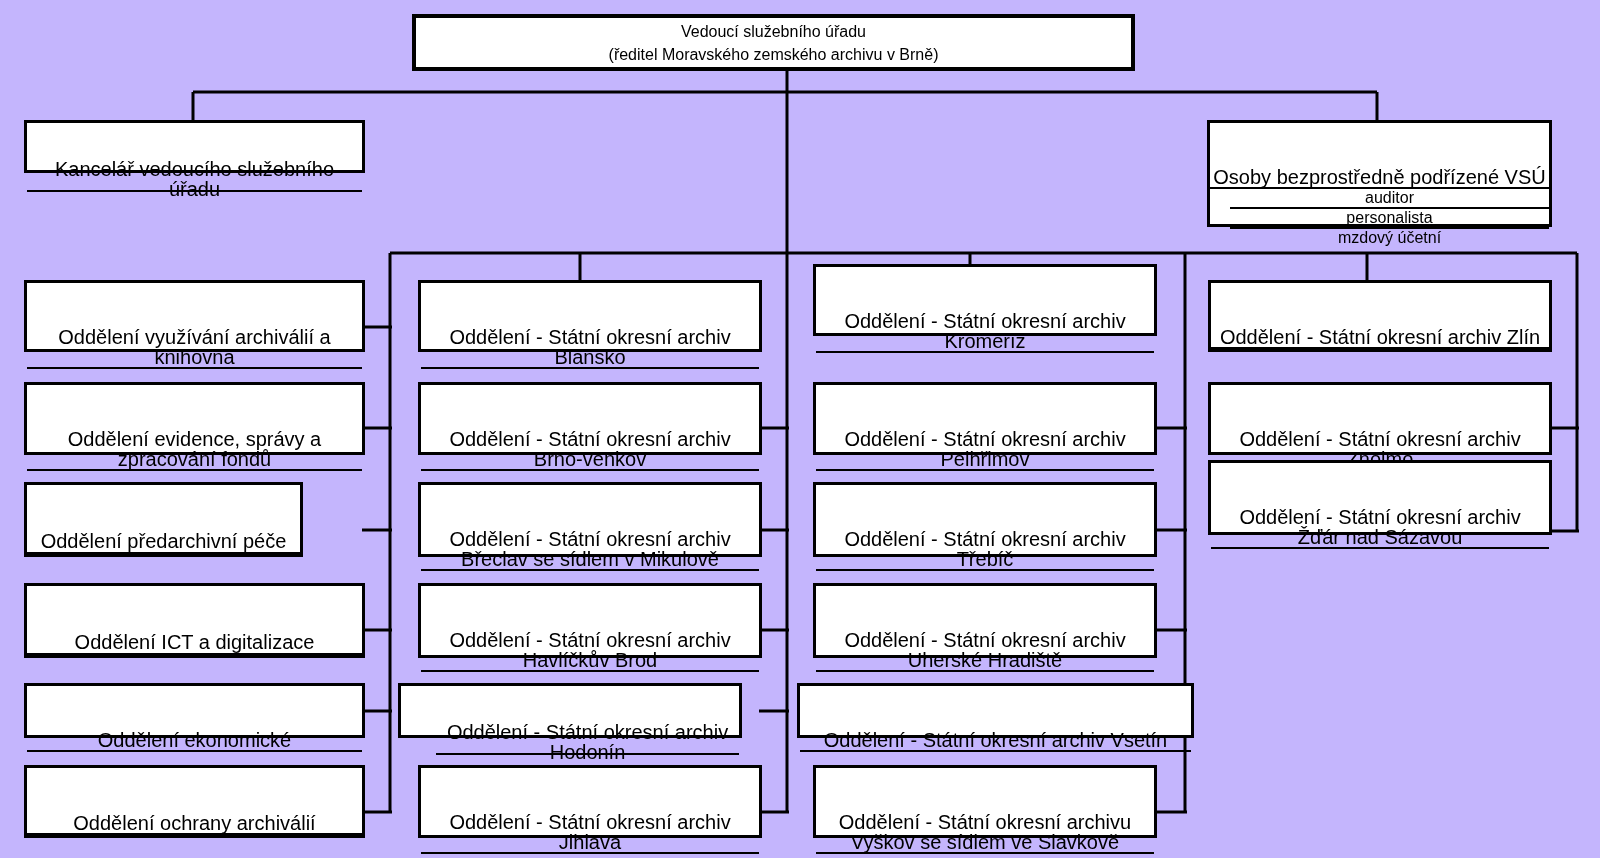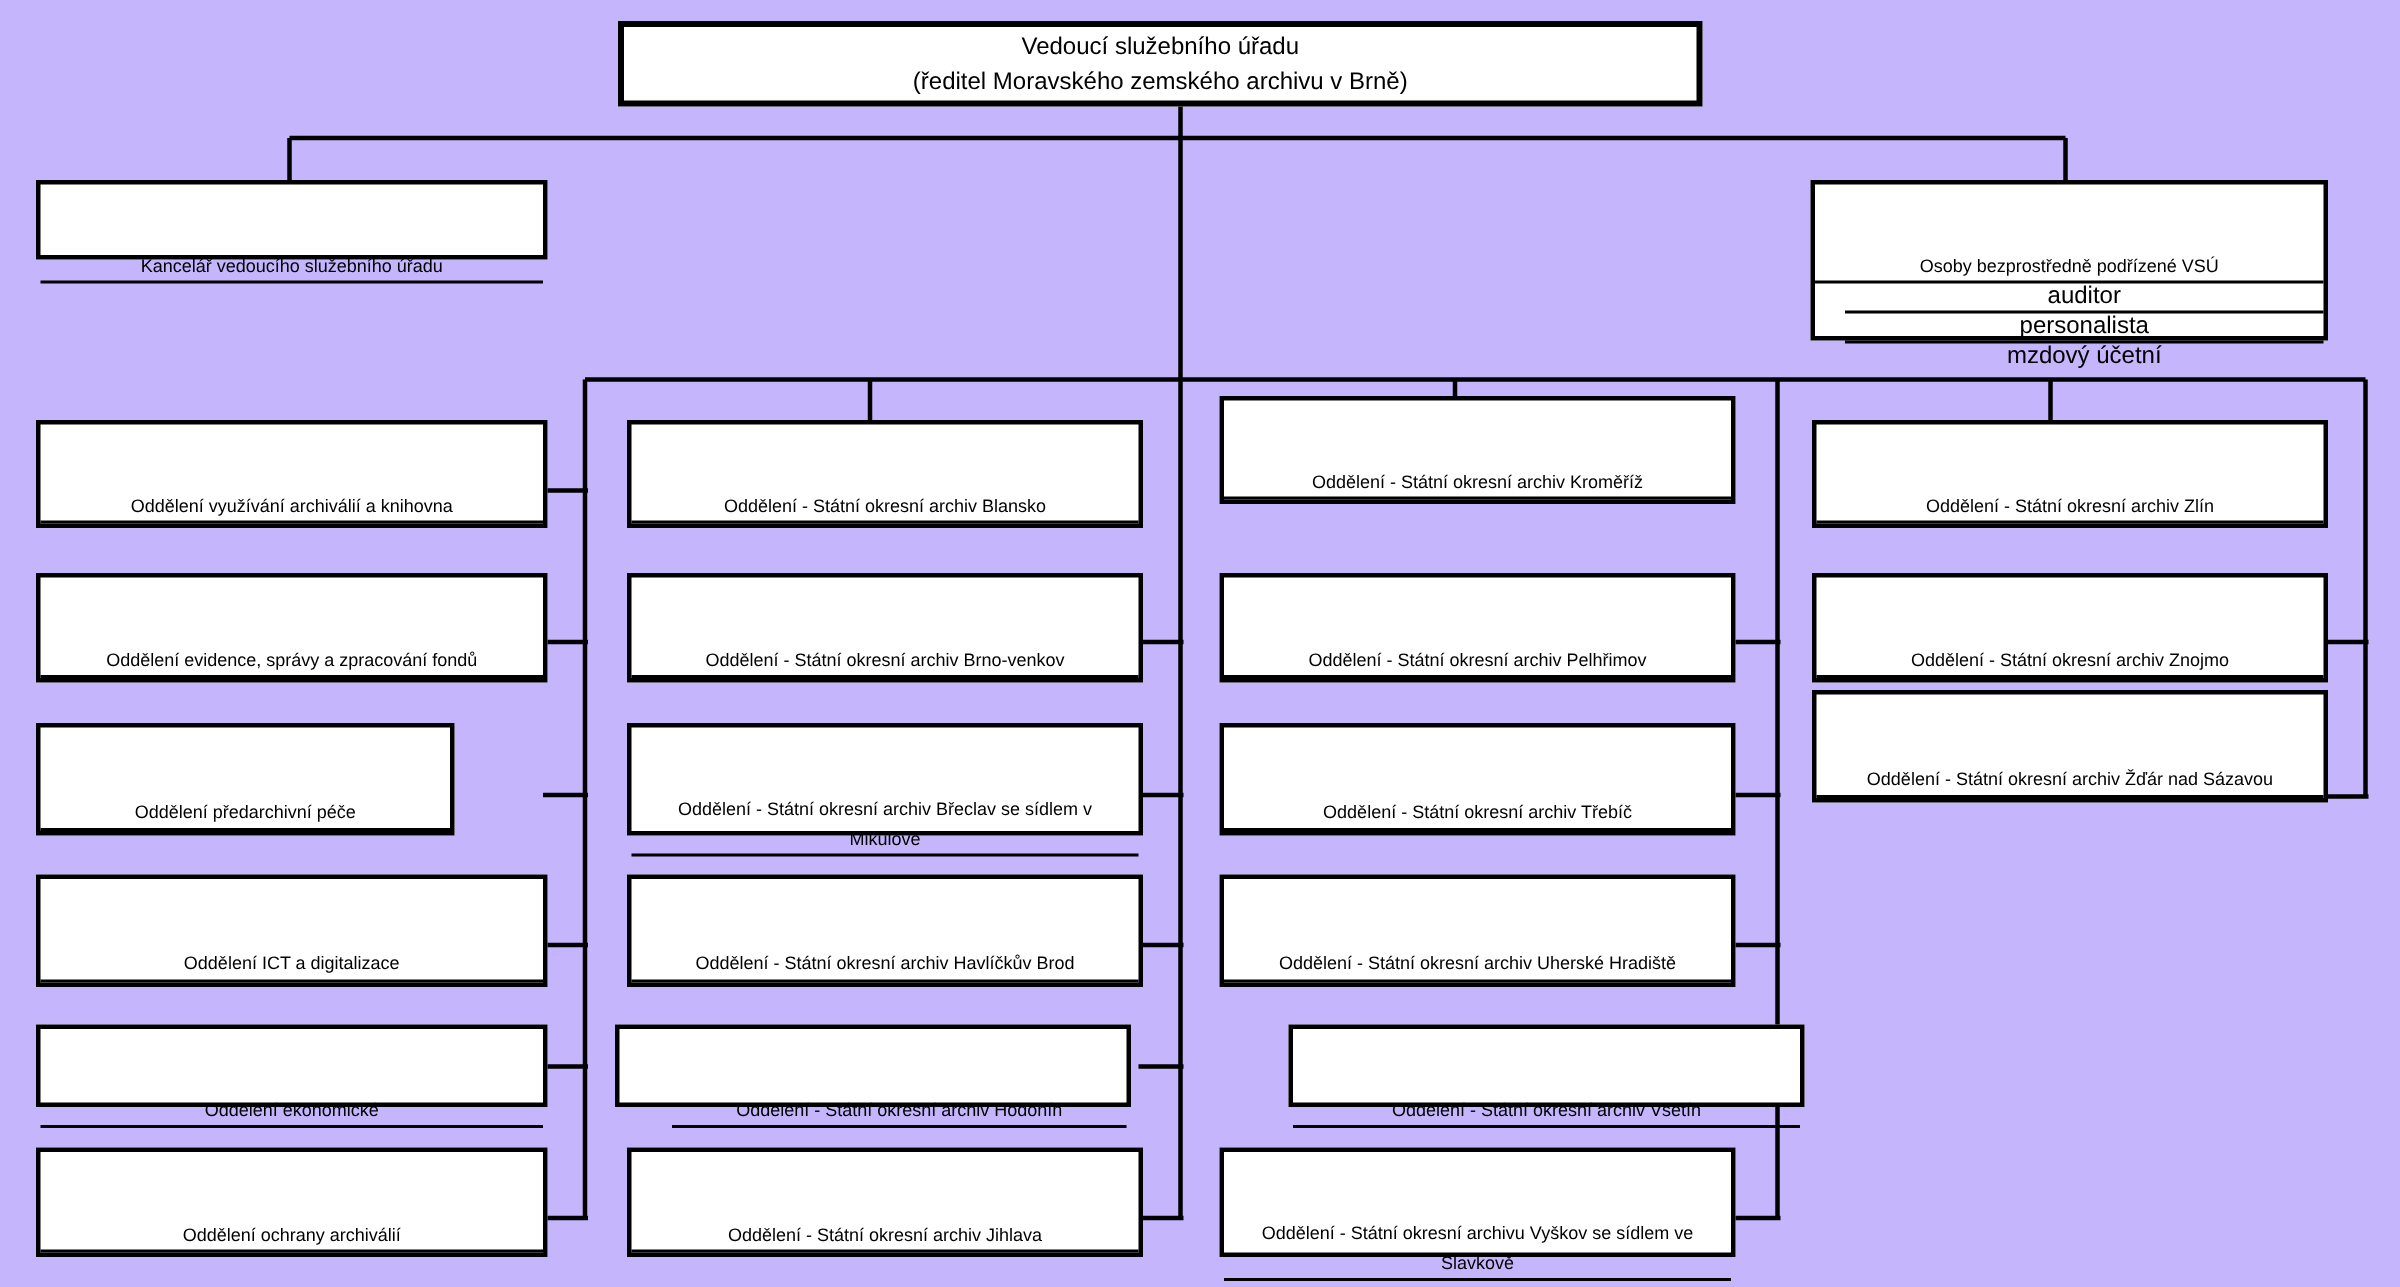--- a/index.html
+++ b/index.html
@@ -29,21 +29,21 @@
     flex-direction: column;
   }
   .box .t {
     box-sizing: border-box;
     border-bottom: 2px solid #000;
     display: flex;
     align-items: center;
     justify-content: center;
     text-align: center;
     padding: 0 6px;
-    font-size: 12px;
+    font-size: 20px;
     line-height: 20px;
     margin-top: 44px;
   }
   .box .e { flex: 1; }
   .th44 { height: 44px; }
   .th43 { height: 43px; }
   .th45 { height: 45px; }
   .th25 { height: 25px; padding: 0 2px !important; }
   .root {
     border-width: 4px;
@@ -140,21 +140,21 @@
     <div class="e"></div>
   </div>
   <div class="box" style="left:418px; top:482px; width:344px; height:75px;">
     <div class="t th45">Oddělení - Státní okresní archiv Břeclav se sídlem v Mikulově</div>
     <div class="e"></div>
   </div>
   <div class="box" style="left:418px; top:583px; width:344px; height:75px;">
     <div class="t th44">Oddělení - Státní okresní archiv Havlíčkův Brod</div>
     <div class="e"></div>
   </div>
-  <div class="box" style="left:410px; top:683px; width:344px; height:55px;padding-left:35px;">
+  <div class="box" style="left:398px; top:683px; width:344px; height:55px;padding-left:35px;">
     <div class="t th25">Oddělení - Státní okresní archiv Hodonín</div>
     <div class="e"></div>
   </div>
   <div class="box" style="left:418px; top:765px; width:344px; height:73px;">
     <div class="t th44">Oddělení - Státní okresní archiv Jihlava</div>
     <div class="e"></div>
   </div>
 
   <div class="box" style="left:813px; top:264px; width:344px; height:72px;">
     <div class="t th44">Oddělení - Státní okresní archiv Kroměříž</div>
@@ -165,21 +165,21 @@
     <div class="e"></div>
   </div>
   <div class="box" style="left:813px; top:482px; width:344px; height:75px;">
     <div class="t th45">Oddělení - Státní okresní archiv Třebíč</div>
     <div class="e"></div>
   </div>
   <div class="box" style="left:813px; top:583px; width:344px; height:75px;">
     <div class="t th44">Oddělení - Státní okresní archiv Uherské Hradiště</div>
     <div class="e"></div>
   </div>
-  <div class="box" style="left:859px; top:683px; width:344px; height:55px;">
+  <div class="box" style="left:797px; top:683px; width:397px; height:55px;">
     <div class="t th25">Oddělení - Státní okresní archiv Vsetín</div>
     <div class="e"></div>
   </div>
   <div class="box" style="left:813px; top:765px; width:344px; height:73px;">
     <div class="t th44">Oddělení - Státní okresní archivu Vyškov se sídlem ve Slavkově</div>
     <div class="e"></div>
   </div>
 
   <div class="box" style="left:1208px; top:280px; width:344px; height:72px;">
     <div class="t th44">Oddělení - Státní okresní archiv Zlín</div>

